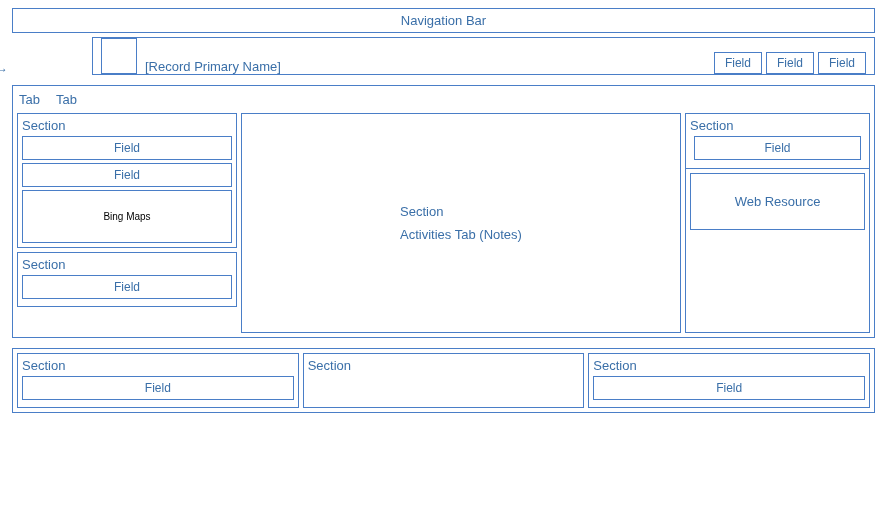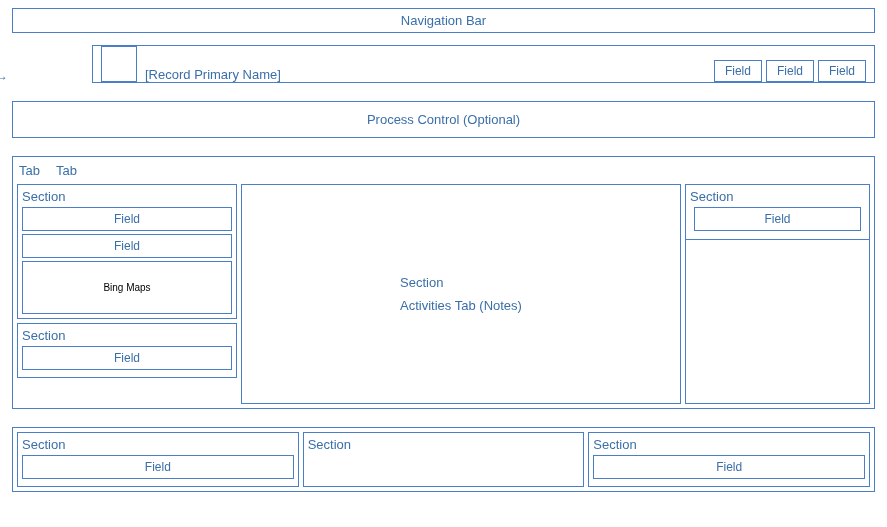--- a/index.html
+++ b/index.html
@@ -10,21 +10,21 @@
       color: #3a6fa8;
       width: 887px;
       height: 527px;
       overflow: hidden;
     }
 
     .outer-wrapper {
       padding: 8px 12px;
       display: flex;
       flex-direction: column;
-      gap: 12px;
+      gap: 4px;
     }
 
     .bar-block {
       border: 1.5px solid #4a7ec7;
       text-align: center;
       padding: 4px 0;
       background: #fff;
       color: #3a6fa8;
     }
 
@@ -257,23 +257,20 @@
       <div class="image-placeholder"></div>
       <div class="record-name">[Record Primary Name]</div>
       <div class="header-fields">
         <button class="header-field-btn">Field</button>
         <button class="header-field-btn">Field</button>
         <button class="header-field-btn">Field</button>
       </div>
     </div>
   </div>
 
-  <div class="process-control">
-    <span>Process Control (Optional)</span>
-  </div>
 
   <div class="main-tabs-area">
     <div class="tabs-label-row">
       <span>Tab</span>
       <span>Tab</span>
     </div>
     <div class="three-col">
 
       <div class="col-left">
 
@@ -295,20 +292,21 @@
           <div class="section-label" style="margin-bottom:8px;">Section</div>
           <div>Activities Tab (Notes)</div>
         </div>
       </div>
 
       <div class="col-right">
         <div class="right-section-header">
           <div class="right-section-label">Section</div>
           <div class="right-field-box">Field</div>
         </div>
+        <div class="web-resource-box">Web Resource</div>
       </div>
 
     </div>
   </div>
 
   <div class="bottom-tabs-area">
     <div class="bottom-col">
       <div class="section-label">Section</div>
       <div class="field-box">Field</div>
     </div>

